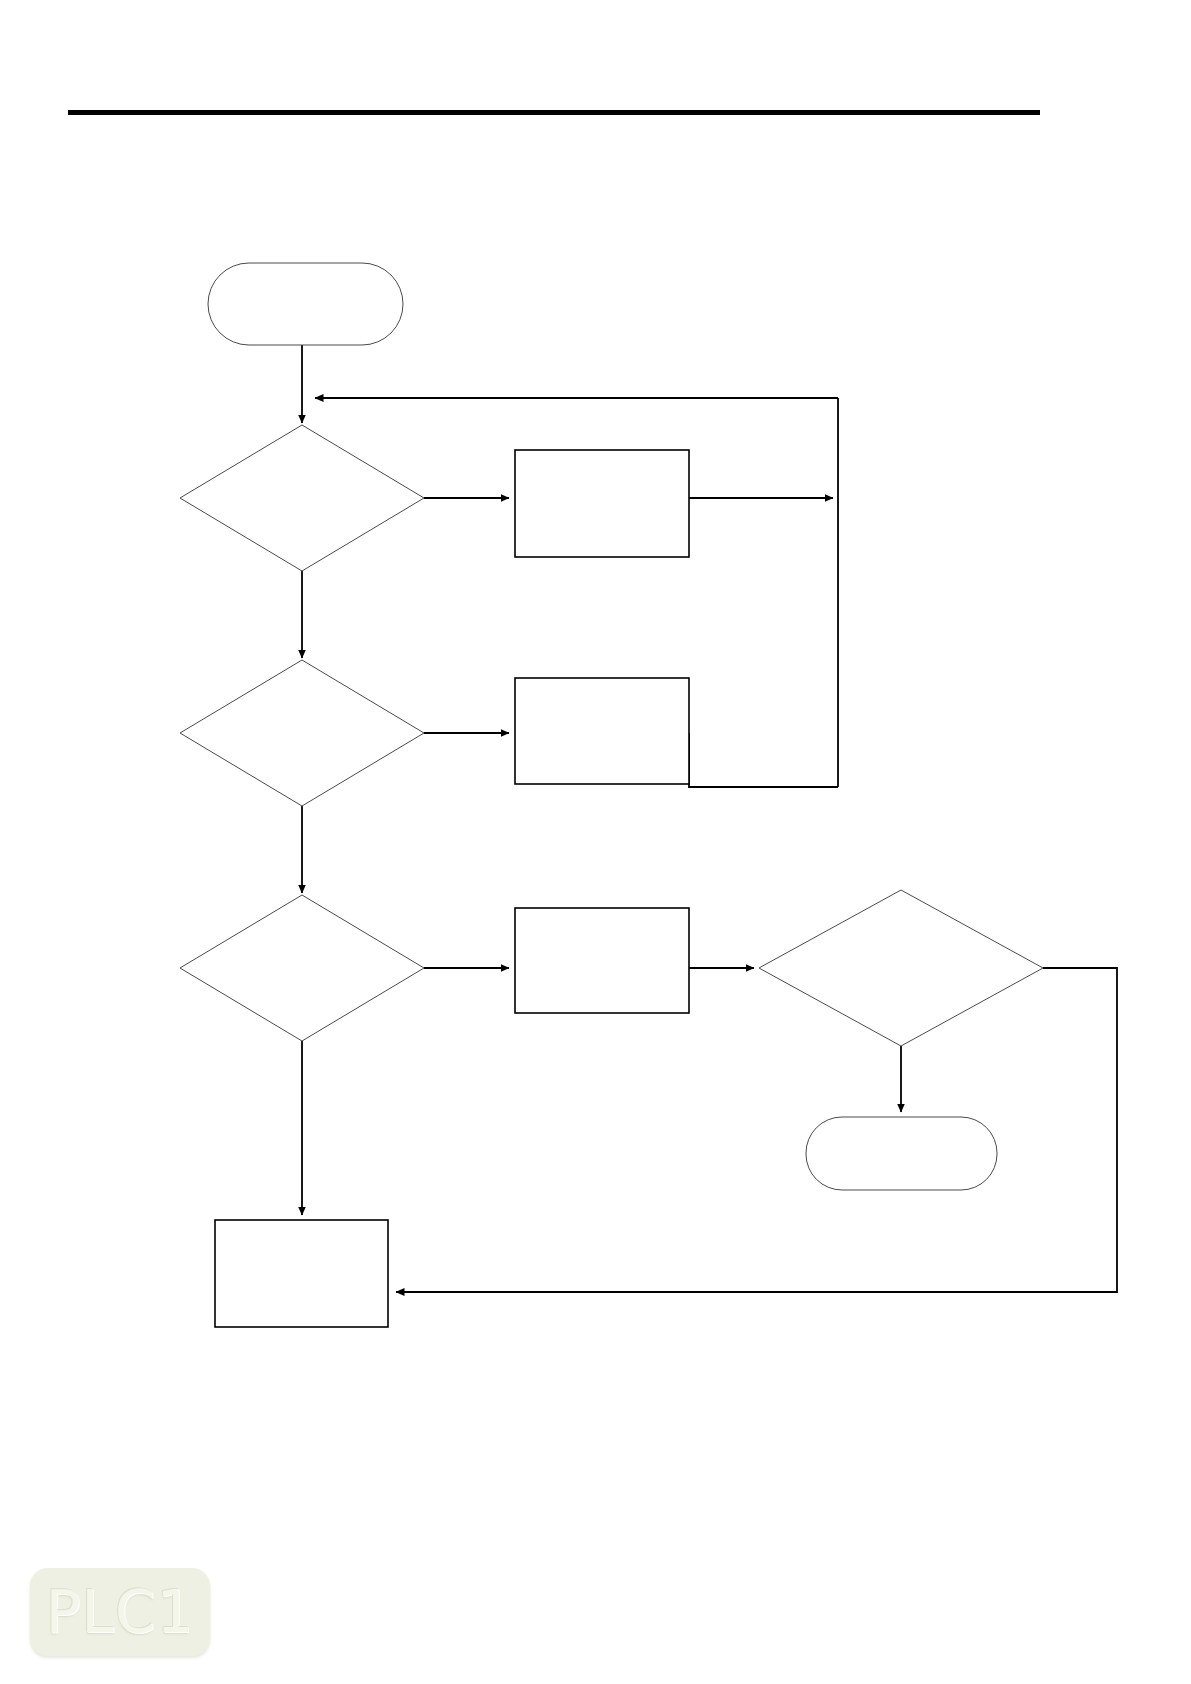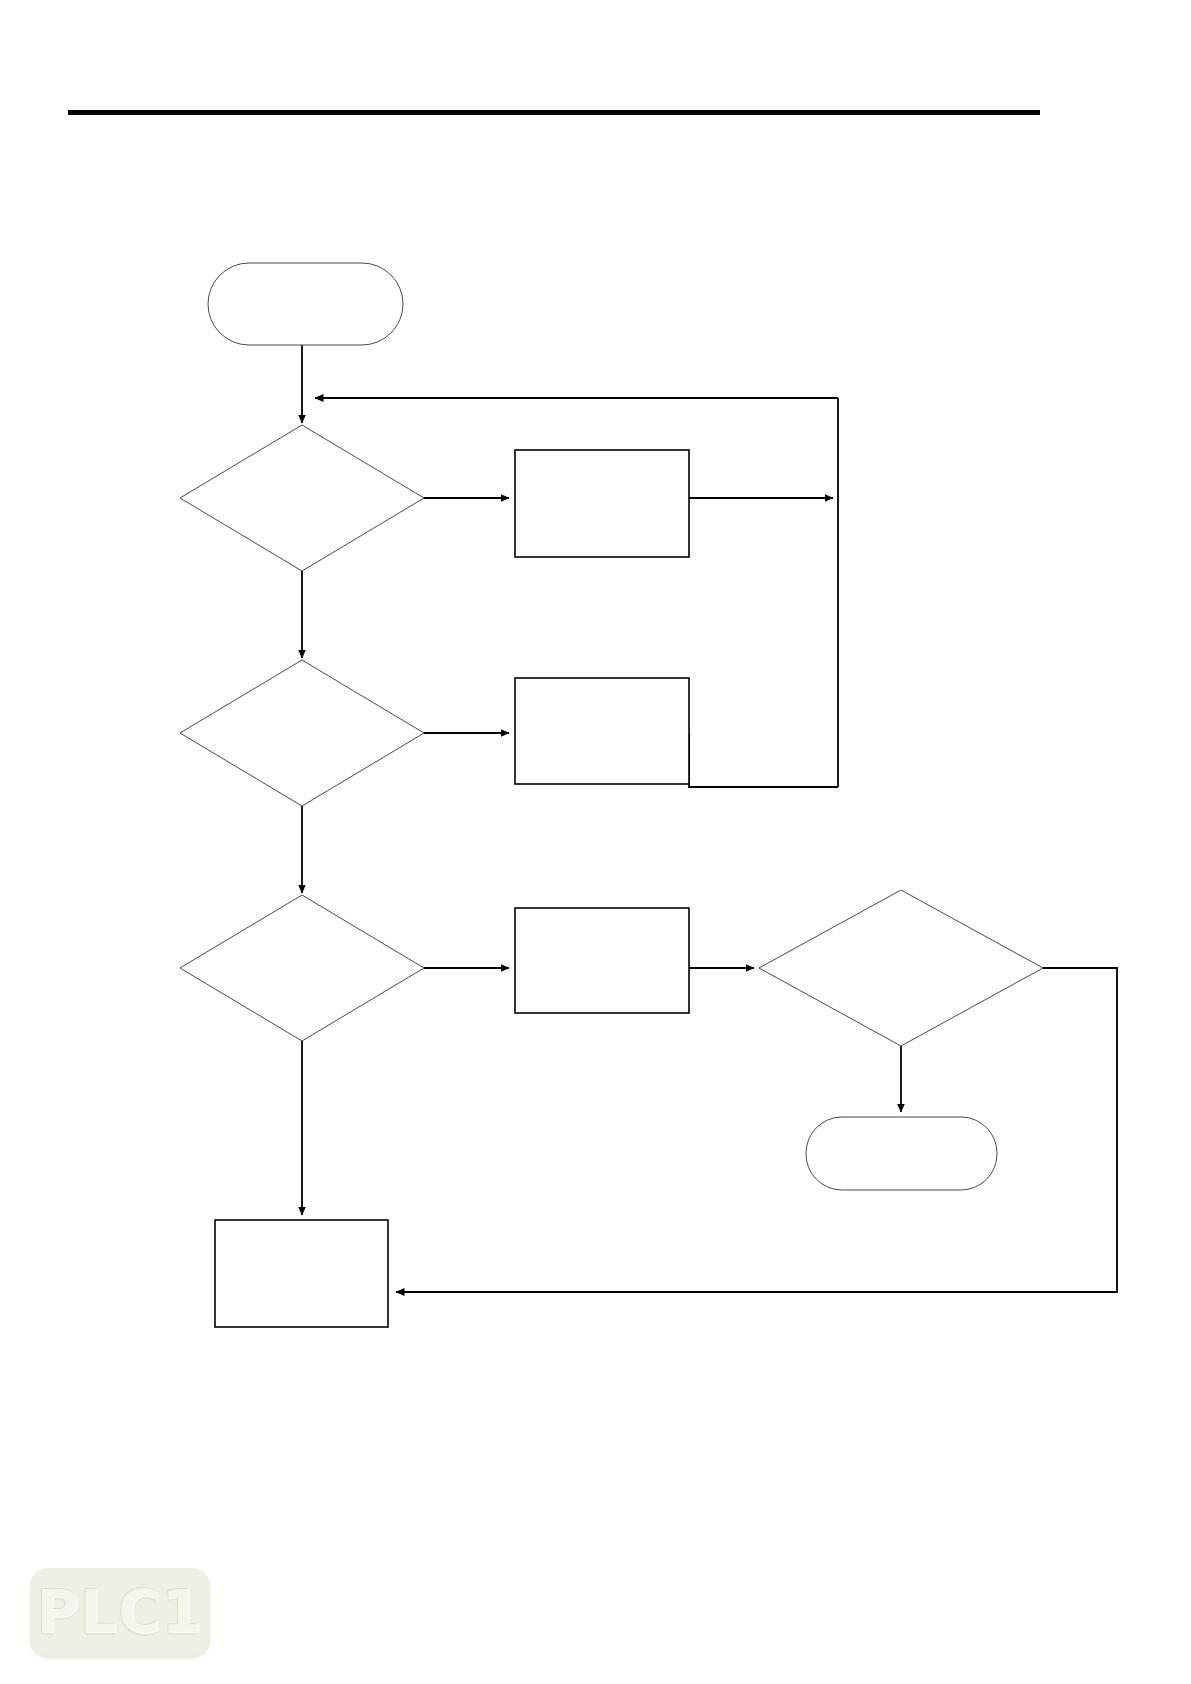--- a/index.html
+++ b/index.html
@@ -43,21 +43,21 @@
     border-radius: 18px;
     background: #eef0e4;
     box-shadow: 0 2px 3px rgba(180,182,160,0.35);
     display: flex;
     align-items: center;
     justify-content: center;
     user-select: none;
   }
   #watermark-text {
     font-family: "DejaVu Sans", sans-serif;
-    font-weight: bold;
+    font-weight: normal;
     font-size: 58px;
     letter-spacing: 1px;
     color: #f4f6ec;
     text-shadow:
       -1px -1px 0 #dcdfcc,
        1px  1px 0 #ffffff,
        0px  2px 2px rgba(200,203,180,0.6);
     line-height: 1;
   }
   .shape-stroke-thin { fill: #ffffff; stroke: #4a4a4a; stroke-width: 1; }

